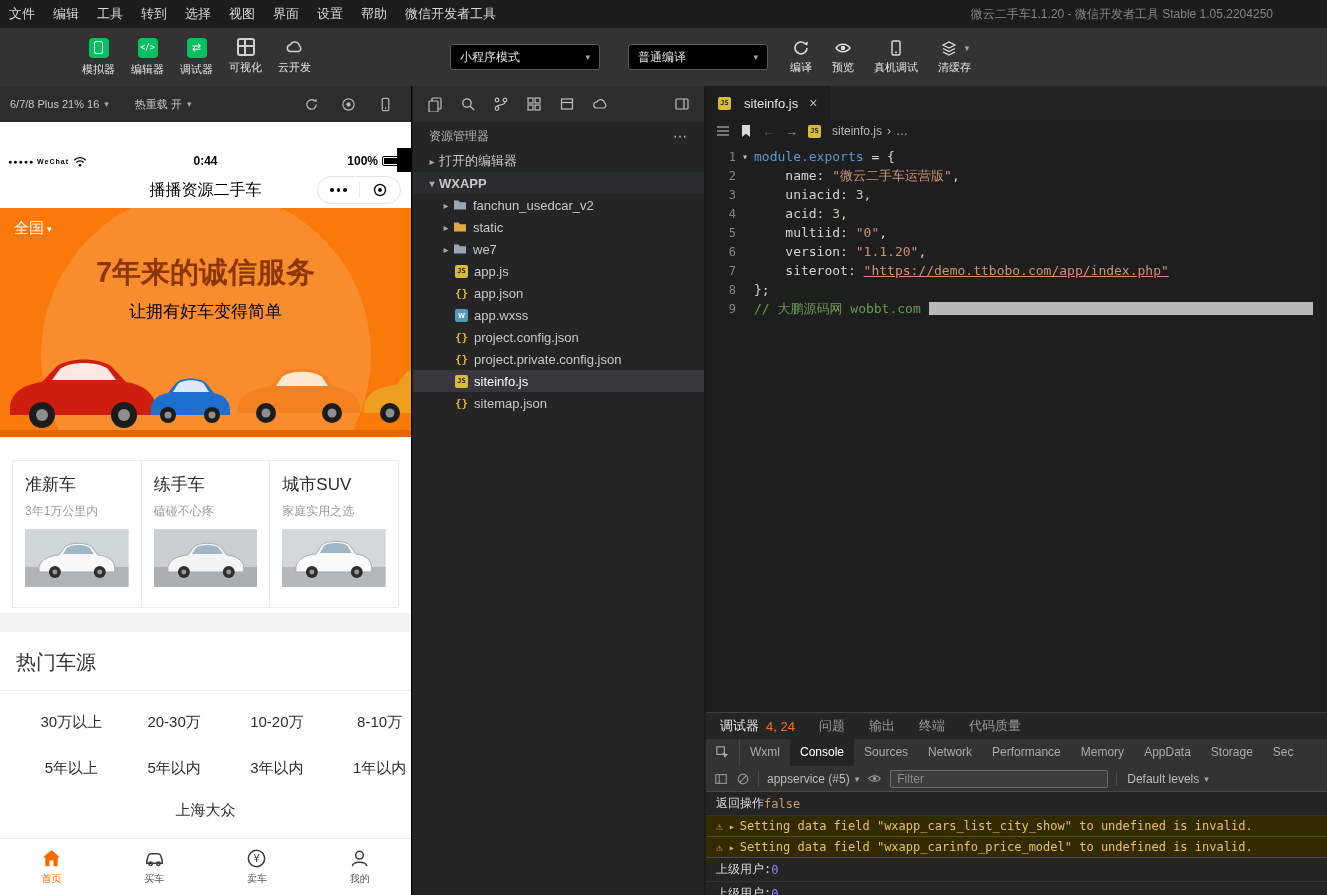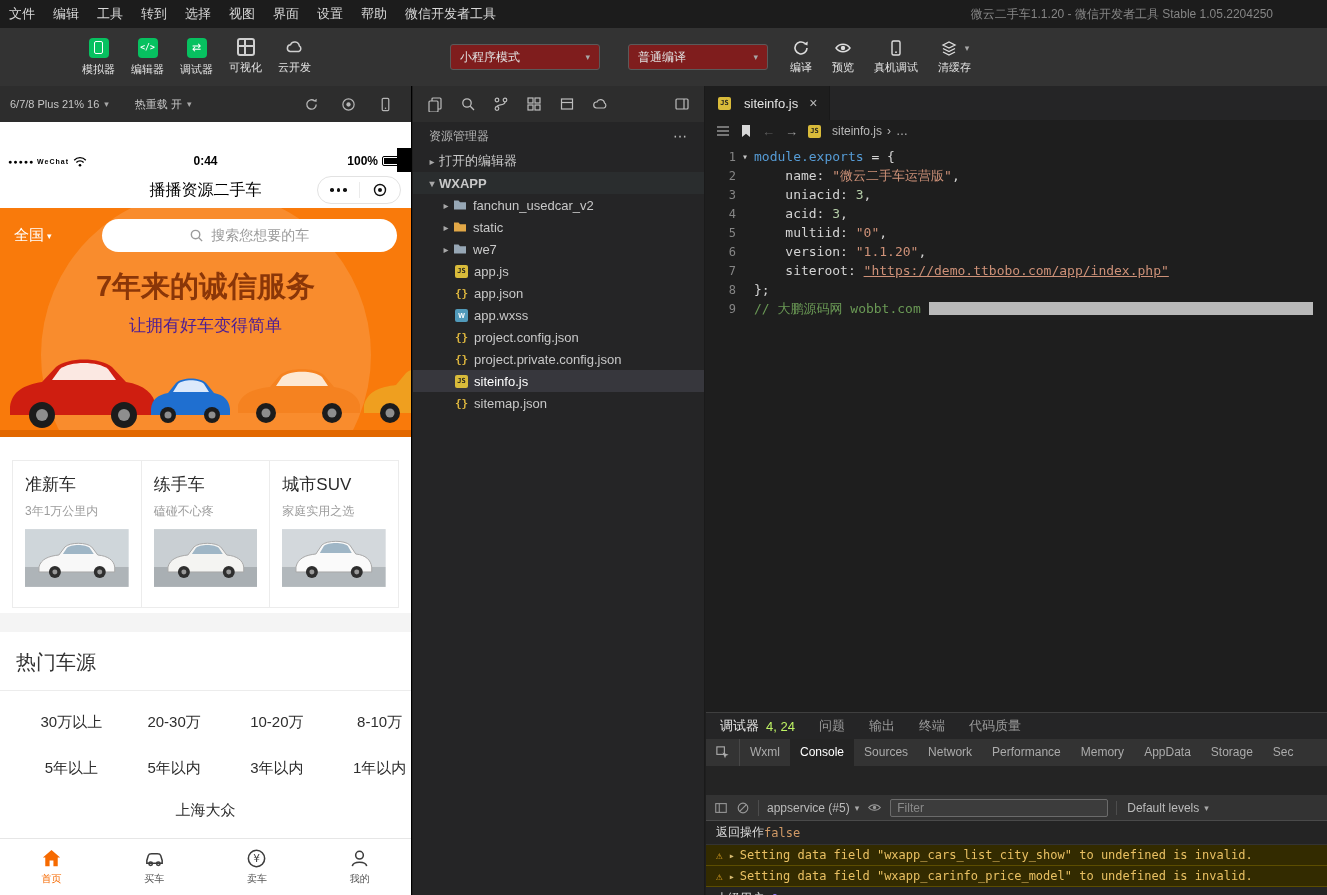--- a/index.html
+++ b/index.html
@@ -23,21 +23,21 @@
   .tb-btn { width:49px; display:flex; flex-direction:column; align-items:center; gap:4px;
     color:#e3e3e3; font-size:11px; }
   .tb-ico { width:20px; height:20px; border-radius:4px; display:flex; align-items:center; justify-content:center; }
   .tb-ico.green { background:#07c160; }
   .phone-glyph { width:9px; height:13px; border:1.5px solid #fff; border-radius:2px; display:block; }
   .code-glyph { font-size:8px; font-weight:bold; color:#fff; font-family:"DejaVu Sans Mono",monospace; }
   .debug-glyph { font-size:11px; color:#fff; line-height:1; }
   .vis-ico { width:18px; height:18px; border:2px solid #cfcfcf; border-radius:3px; position:relative; }
   .vis-ico:before { content:""; position:absolute; left:0; right:0; top:5px; height:2px; background:#cfcfcf; }
   .vis-ico:after  { content:""; position:absolute; top:0; bottom:0; left:5px; width:2px; background:#cfcfcf; }
-  .select { height:26px; background:#7f1d1d; border:1px solid #5a5a5a; border-radius:3px;
+  .select { height:26px; background:#000000; border:1px solid #5a5a5a; border-radius:3px;
     color:#e0e0e0; font-size:12px; display:flex; align-items:center; padding:0 9px; }
   .sel-mode { margin-left:131px; width:150px; }
   .sel-compile { margin-left:28px; width:140px; }
   .caret { color:#a8a8a8; font-size:9px; margin-left:auto; }
   .caret.inline { margin-left:5px; }
   .act-group { display:flex; margin-left:12px; }
   .act { display:flex; flex-direction:column; align-items:center; gap:3px; color:#e3e3e3; font-size:11px; margin:0 10px; }
   .act .ico-row { display:flex; align-items:center; gap:2px; height:18px; }
 
   
@@ -71,21 +71,21 @@
   .p-banner { height:229px; position:relative; background:#f97a0b; overflow:hidden; }
   .p-banner:before { content:""; position:absolute; left:50%; top:64%; width:330px; height:330px;
     margin:-165px 0 0 -165px; border-radius:50%; background:rgba(255,255,255,.14); }
   .p-loc-row { position:relative; display:flex; align-items:center; padding:11px 14px 0; z-index:2;gap:37px; }
   .loc { color:#fff; font-size:15px; display:flex; align-items:center; gap:3px; }
   .loc .caret { color:#fff; }
   .search-pill { flex:1; margin-left:13px; height:33px; background:#fff; border-radius:17px;
     display:flex; align-items:center; justify-content:center; gap:7px; color:#9b9b9b; font-size:14px; }
   .headline { position:relative; z-index:2; text-align:center; margin-top:15px;
     font-size:29px; font-weight:bold; color:#8a3608; }
-  .subheadline { position:relative; z-index:2; text-align:center; margin-top:7px; font-size:17px; color:#4c1d95; }
+  .subheadline { position:relative; z-index:2; text-align:center; margin-top:7px; font-size:17px; color:#000000; }
   .banner-cars { position:absolute; left:0; bottom:7px; width:412px; height:95px; z-index:1; }
   .p-strip { position:absolute; left:0; right:0; bottom:0; height:7px; background:#e26800; z-index:3; }
 
   .p-cards { height:176px; padding:23px 12px 0; display:flex; background:#fff; }
   .card { flex:1; border:1px solid #ececec; background:#fff; padding:12px 12px 0; height:148px; }
   .card + .card { margin-left:-1px; }
   .card .c-title { font-size:17px; color:#2b2b2b; }
   .card .c-sub { font-size:12px; color:#9c9c9c; margin-top:7px; }
   .card .c-photo { margin-top:9px; width:100%; height:58px; display:block; }
 
@@ -151,29 +151,29 @@
   .num { color:#b5cea8; }
   .com { color:#6a9955; }
   .hl-bar { flex:1; height:13px; background:#b9b9b9; margin:0 14px 0 8px; }
 
   
   .debugger { position:absolute; left:0; right:0; bottom:0; height:183px; border-top:1px solid #3f3f3f;
     display:flex; flex-direction:column; background:#242424; }
   .panel-tabs { height:26px; background:#252526; display:flex; align-items:center; padding:0 14px;
     font-size:13px; color:#9a9a9a; flex:0 0 26px; }
   .panel-tabs .active-tab { color:#e8e8e8; }
-  .pt-badge { color:#bef264; margin-left:7px; }
+  .pt-badge { color:#f97316; margin-left:7px; }
   .pt-item { margin-left:24px; }
   .devtools-tabs { height:27px; background:#333; display:flex; align-items:center; font-size:12px;
     color:#ababab; flex:0 0 27px; overflow:hidden; }
   .inspect-btn { padding:0 9px; border-right:1px solid #474747; height:100%; display:flex; align-items:center; }
   .dtab { padding:0 10px; line-height:27px; white-space:nowrap; }
   .dtab.active { background:#242424; color:#fff; }
   .console-toolbar { height:26px; background:#333; border-bottom:1px solid #4a4a4a; display:flex;
-    align-items:center; padding:0 8px; gap:8px; color:#bbb; font-size:12px; flex:0 0 26px;margin-top:29px; }
+    align-items:center; padding:0 8px; gap:8px; color:#bbb; font-size:12px; flex:0 0 26px; }
   .ct-div { width:1px; height:16px; background:#4d4d4d; }
   .ctx { display:flex; align-items:center; gap:5px; }
   .filter-input { width:218px; height:18px; background:#3c3c3c; border:1px solid #6b6b6b; border-radius:2px;
     color:#ddd; font-size:12px; padding:0 6px; outline:none; }
   .filter-input::placeholder { color:#8a8a8a; }
   .levels { display:flex; align-items:center; gap:5px; padding-left:10px; border-left:1px solid #4d4d4d; }
   .console-rows { flex:1; overflow:hidden; font-family:"DejaVu Sans Mono",monospace; font-size:12px; }
   .crow { display:flex; align-items:center; padding:3px 10px; border-bottom:1px solid #333333;
     color:#dcdcdc; min-height:20px; }
   .crow.warn { background:#332b00; border-color:#5c4d00; color:#e9c062; }
@@ -356,29 +356,20 @@
             </svg>
         </span>
       </div>
     </div>
 
     <div class="p-banner">
       <div class="p-loc-row">
         <span class="loc">
           <span>全国</span>
           <span class="caret">▾</span>
-        </span>
-        <span class="search-pill">
-          <span>
-            <svg width="15" height="15" viewBox="0 0 16 16">
-                <circle cx="7" cy="7" r="4.5" fill="none" stroke="#9b9b9b" stroke-width="1.5"></circle>
-                <line x1="10.5" y1="10.5" x2="14" y2="14" stroke="#9b9b9b" stroke-width="1.5"></line>
-              </svg>
-          </span>
-          <span>搜索您想要的车</span>
         </span>
       </div>
       <div class="headline">7年来的诚信服务</div>
       <div class="subheadline">让拥有好车变得简单</div>
 
       <svg class="banner-cars" viewBox="0 0 412 95">
         <g>
           <path d="M10 72 C12 56 24 50 42 47 L56 32 C68 22 100 22 112 32 L126 47 C144 50 154 58 156 72 L156 80 L10 80 Z" fill="#cf1e10"></path>
           <path d="M60 34 C70 26 98 26 108 34 L116 45 L52 45 Z" fill="#fbe8e2"></path>
           <circle cx="42" cy="80" r="13" fill="#1c1c1c"></circle>

